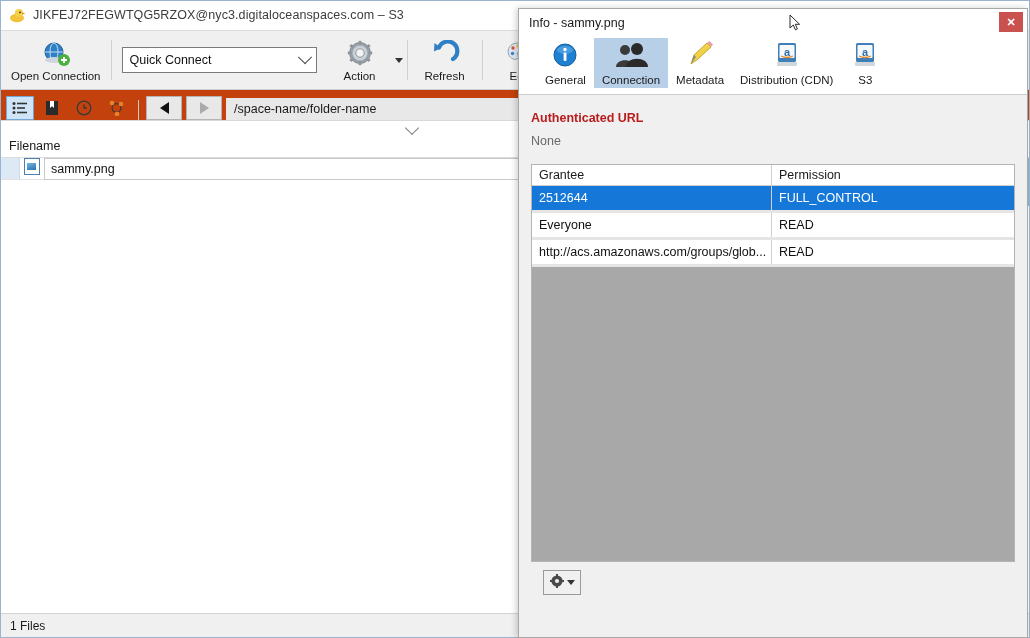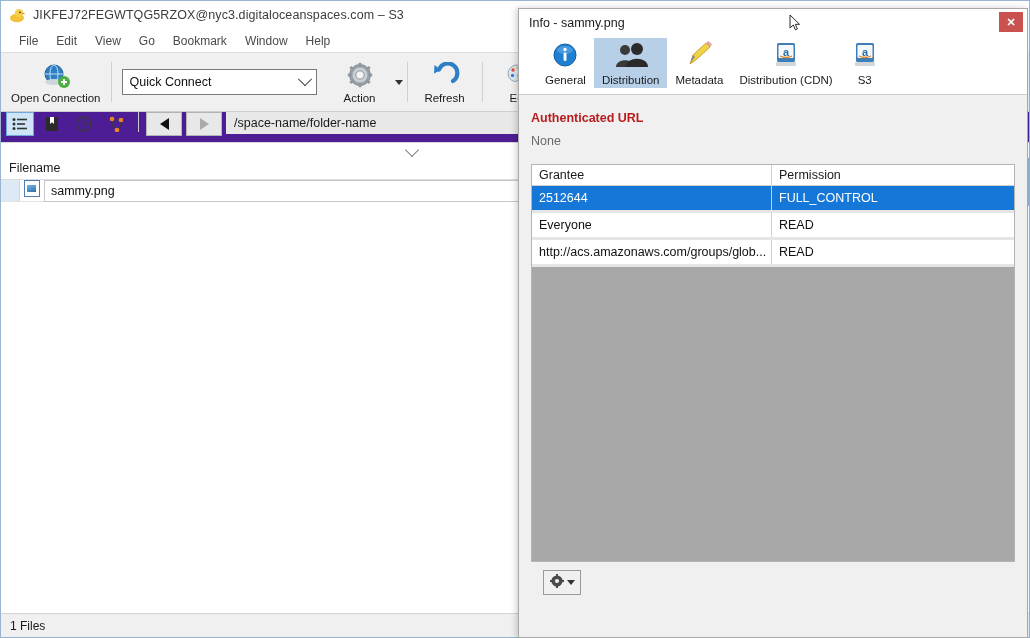--- a/index.html
+++ b/index.html
@@ -66,23 +66,23 @@
     margin: 0 10px 0 6px;
   }
   .chev-down {
     width: 9px; height: 9px;
     border-right: 1.6px solid #4a4a4a; border-bottom: 1.6px solid #4a4a4a;
     transform: rotate(45deg) translate(-2px,-2px);
   }
 
   
   .navbar {
-    height: 30px; background: #4c1d95;
+    height: 30px; background: #c2410c;
     border-bottom: 1px solid #d8d8d8;
-    display: flex; align-items: flex-start; padding: 0 5px;
+    display: flex; align-items: flex-end; padding: 0 5px;
   }
   .nav-btn {
     width: 26px; height: 22px; margin-right: 4px;
     display: flex; align-items: center; justify-content: center;
     border: 1px solid transparent; background: transparent;
   }
   .nav-btn.sel { background: #cfe5f7; border: 1px solid #6fa8d8; }
   .nav-sep { width: 1px; height: 20px; background: #c9c9c9; margin: 0 7px 0 4px; }
   .arrow-btn {
     width: 34px; height: 22px; border: 1px solid #b4b4b4; background: #e8e8e8;
@@ -248,29 +248,20 @@
         <svg width="18" height="18" viewBox="0 0 18 18">
           <ellipse cx="9" cy="12" rx="7" ry="4.2" fill="#f2c23a"></ellipse>
           <circle cx="11" cy="7" r="4.1" fill="#f7d04a"></circle>
           <path d="M14.2 6.6 L17.4 7.4 L14.2 8.4 Z" fill="#e8821e"></path>
           <circle cx="12" cy="6.3" r="0.9" fill="#2b2b2b"></circle>
         </svg>
       </span>
       <span class="title-text">JIKFEJ72FEGWTQG5RZOX@nyc3.digitaloceanspaces.com – S3</span>
     </div>
 
-    <div class="menubar">
-      <span class="mi">File</span>
-      <span class="mi">Edit</span>
-      <span class="mi">View</span>
-      <span class="mi">Go</span>
-      <span class="mi">Bookmark</span>
-      <span class="mi">Window</span>
-      <span class="mi">Help</span>
-    </div>
 
     <div class="toolbar">
 
       <div class="tb-item">
         <span class="glyph">
           <svg width="30" height="28" viewBox="0 0 30 28">
             <circle cx="13" cy="12" r="9" fill="#2f7fc4"></circle>
             <circle cx="13" cy="12" r="9" fill="none" stroke="#1d5c94" stroke-width="1"></circle>
             <ellipse cx="13" cy="12" rx="4" ry="9" fill="none" stroke="#bfe0f5" stroke-width="1"></ellipse>
             <line x1="4" y1="12" x2="22" y2="12" stroke="#bfe0f5" stroke-width="1"></line>
@@ -446,21 +437,21 @@
 
       <div class="dlg-tab active">
         <span class="tglyph">
           <svg width="34" height="26" viewBox="0 0 34 26">
             <circle cx="11" cy="8" r="5" fill="#3a3a3a"></circle>
             <path d="M2 25 C2 16 20 16 20 25 Z" fill="#3a3a3a"></path>
             <circle cx="23" cy="7" r="6" fill="#2a2a2a"></circle>
             <path d="M12 25 C12 14 34 14 34 25 Z" fill="#2a2a2a"></path>
           </svg>
         </span>
-        <span class="tlbl">Distribution</span>
+        <span class="tlbl">Connection</span>
       </div>
 
       <div class="dlg-tab">
         <span class="tglyph">
           <svg width="30" height="28" viewBox="0 0 30 28">
             <path d="M6 23 L9 14 L22 2 L26 6 L13 18 Z" fill="#f0d24a" stroke="#c9a62e"></path>
             <path d="M22 2 L26 6 L28 3.5 L24.5 0 Z" fill="#e8a0a8"></path>
             <path d="M6 23 L9 14 L11 16 Z" fill="#8a8a8a"></path>
           </svg>
         </span>

